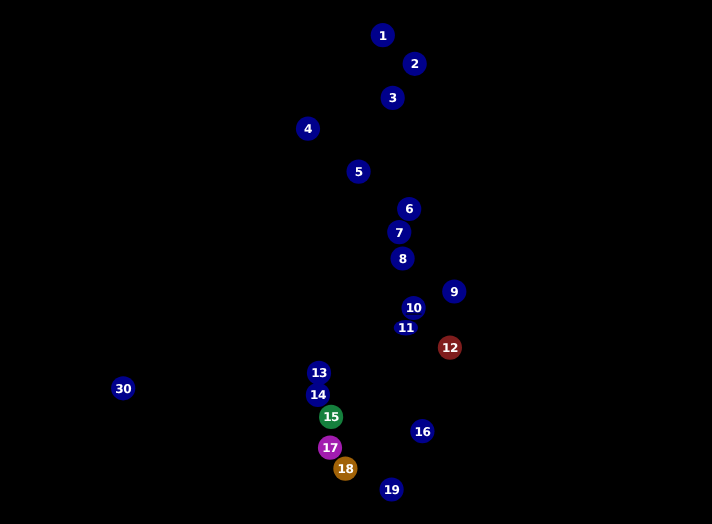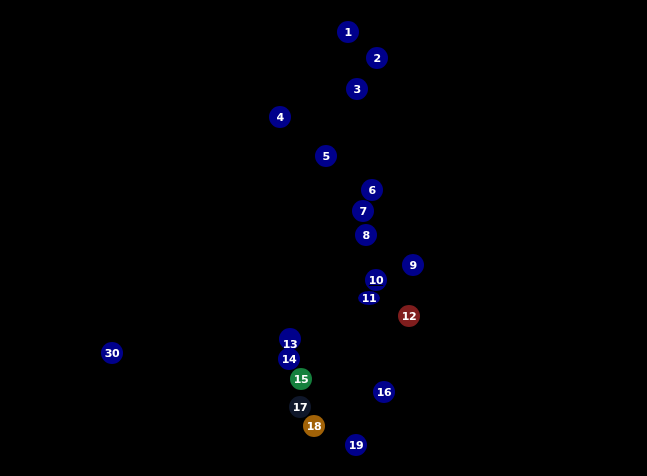--- a/index.html
+++ b/index.html
@@ -69,33 +69,33 @@
     </div>
     <div class="node" style="left: 365px; top: 269px; width: 22px; height: 22px; background: rgb(0, 0, 139); text-decoration: underline;">
       <span class="node-label" style="color: rgb(255, 255, 255);">10</span>
     </div>
     <div class="node" style="left: 358px; top: 291px; width: 22px; height: 14px; background: rgb(0, 0, 139);">
       <span class="node-label" style="color: rgb(255, 255, 255);">11</span>
     </div>
     <div class="node" style="left: 398px; top: 305px; width: 22px; height: 22px; background: #7f1d1d;">
       <span class="node-label" style="color: rgb(255, 255, 255);">12</span>
     </div>
-    <div class="node" style="left: 279px; top: 328px; width: 22px; height: 22px; background: rgb(0, 0, 139); align-items: flex-end;">
+    <div class="node" style="left: 279px; top: 328px; width: 22px; height: 22px; background: rgb(0, 0, 139);">
       <span class="node-label" style="color: rgb(255, 255, 255);">13</span>
     </div>
     <div class="node" style="left: 278px; top: 348px; width: 22px; height: 22px; background: rgb(0, 0, 139);">
       <span class="node-label" style="color: rgb(255, 255, 255);">14</span>
     </div>
     <div class="node" style="left: 290px; top: 368px; width: 22px; height: 22px; background: #15803d;">
       <span class="node-label" style="color: rgb(255, 255, 255);">15</span>
     </div>
     <div class="node" style="left: 373px; top: 381px; width: 22px; height: 22px; background: rgb(0, 0, 139);">
       <span class="node-label" style="color: rgb(255, 255, 255);">16</span>
     </div>
-    <div class="node" style="left: 289px; top: 396px; width: 22px; height: 22px; background: #0f172a;">
+    <div class="node" style="left: 289px; top: 396px; width: 22px; height: 22px; background: #a21caf;">
       <span class="node-label" style="color: rgb(255, 255, 255);">17</span>
     </div>
     <div class="node" style="left: 303px; top: 415px; width: 22px; height: 22px; background: #a16207;">
       <span class="node-label" style="color: rgb(255, 255, 255);">18</span>
     </div>
     <div class="node" style="left: 345px; top: 434px; width: 22px; height: 22px; background: rgb(0, 0, 139);">
       <span class="node-label" style="color: rgb(255, 255, 255);">19</span>
     </div>
     <div class="node" style="left: 101px; top: 342px; width: 22px; height: 22px; background: rgb(0, 0, 139);">
       <span class="node-label" style="color: rgb(255, 255, 255);">30</span>

